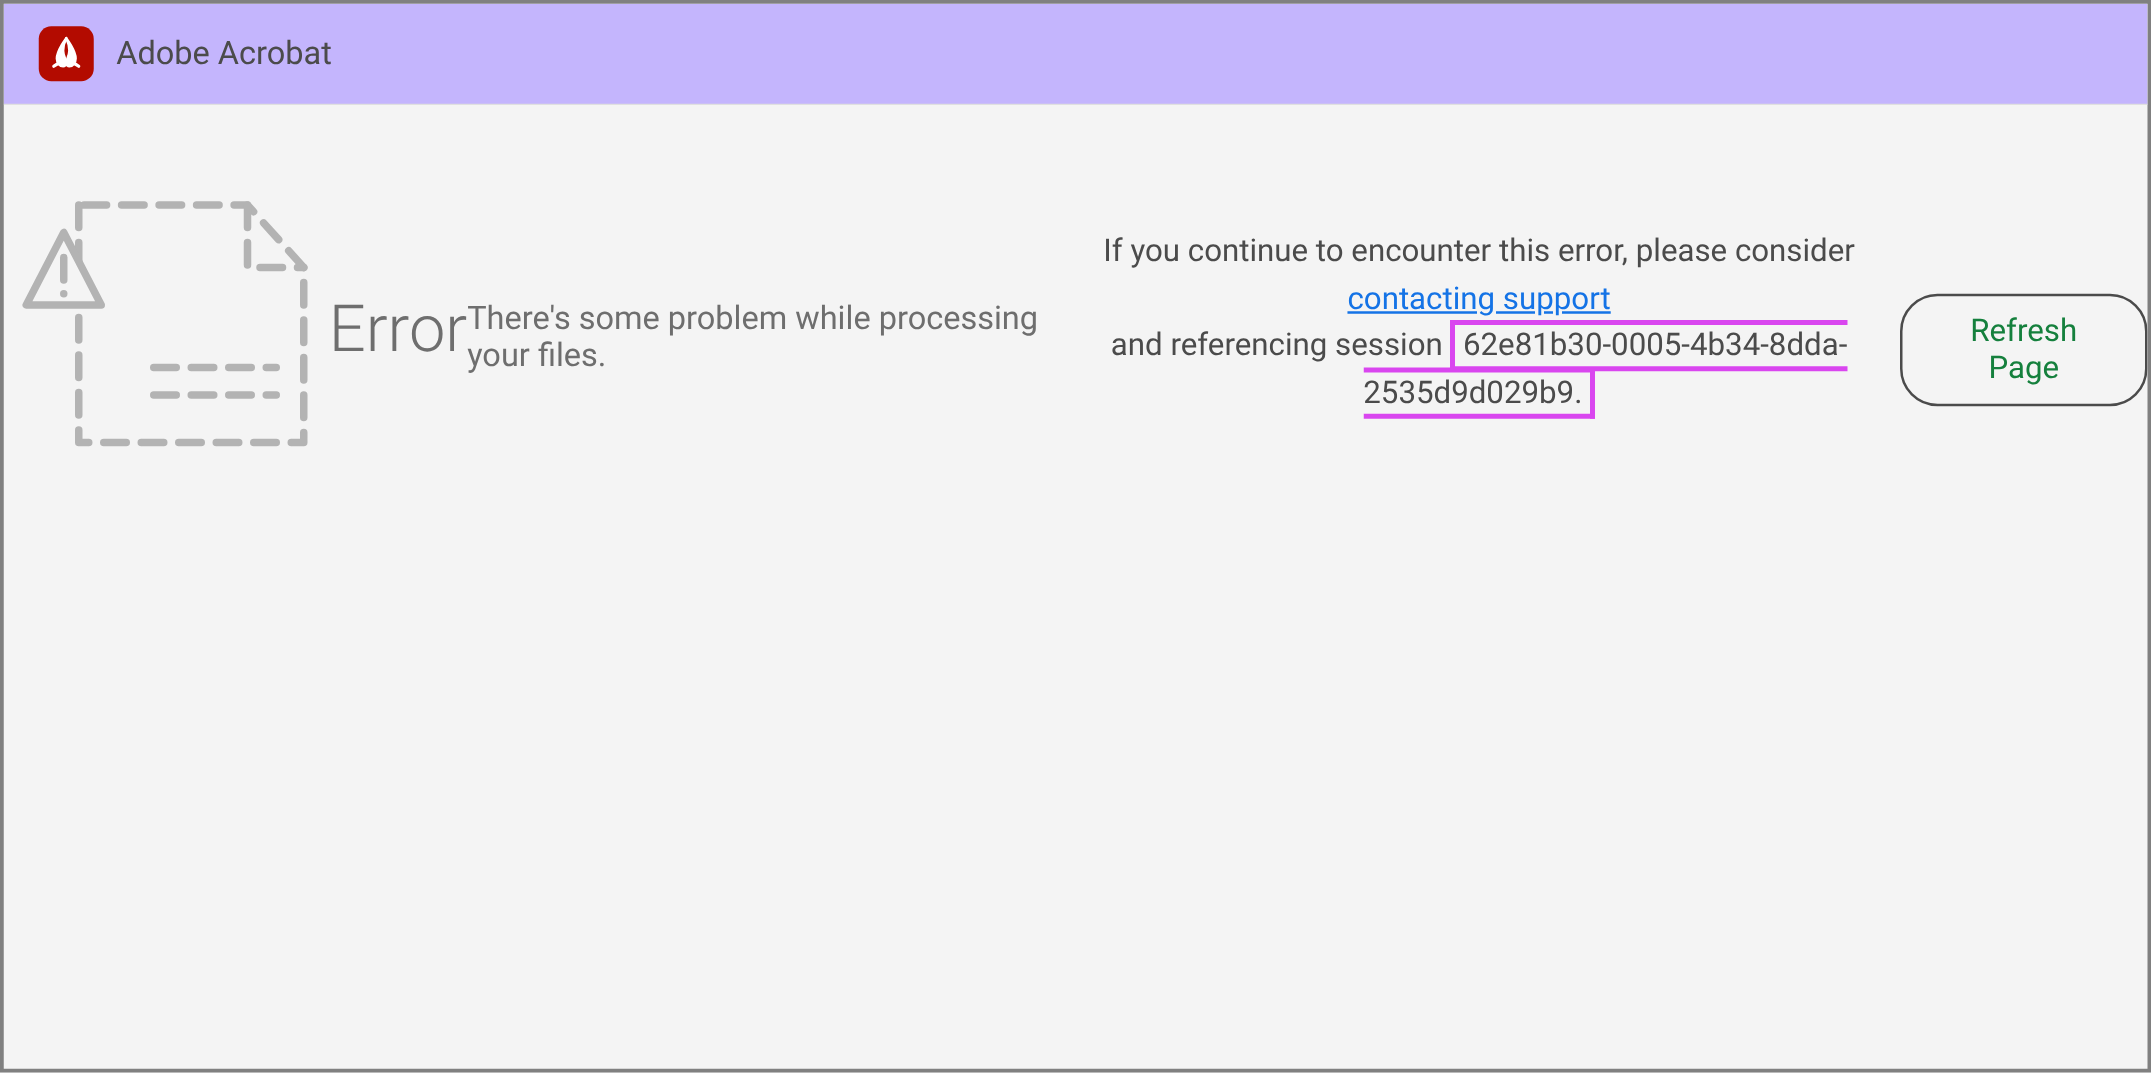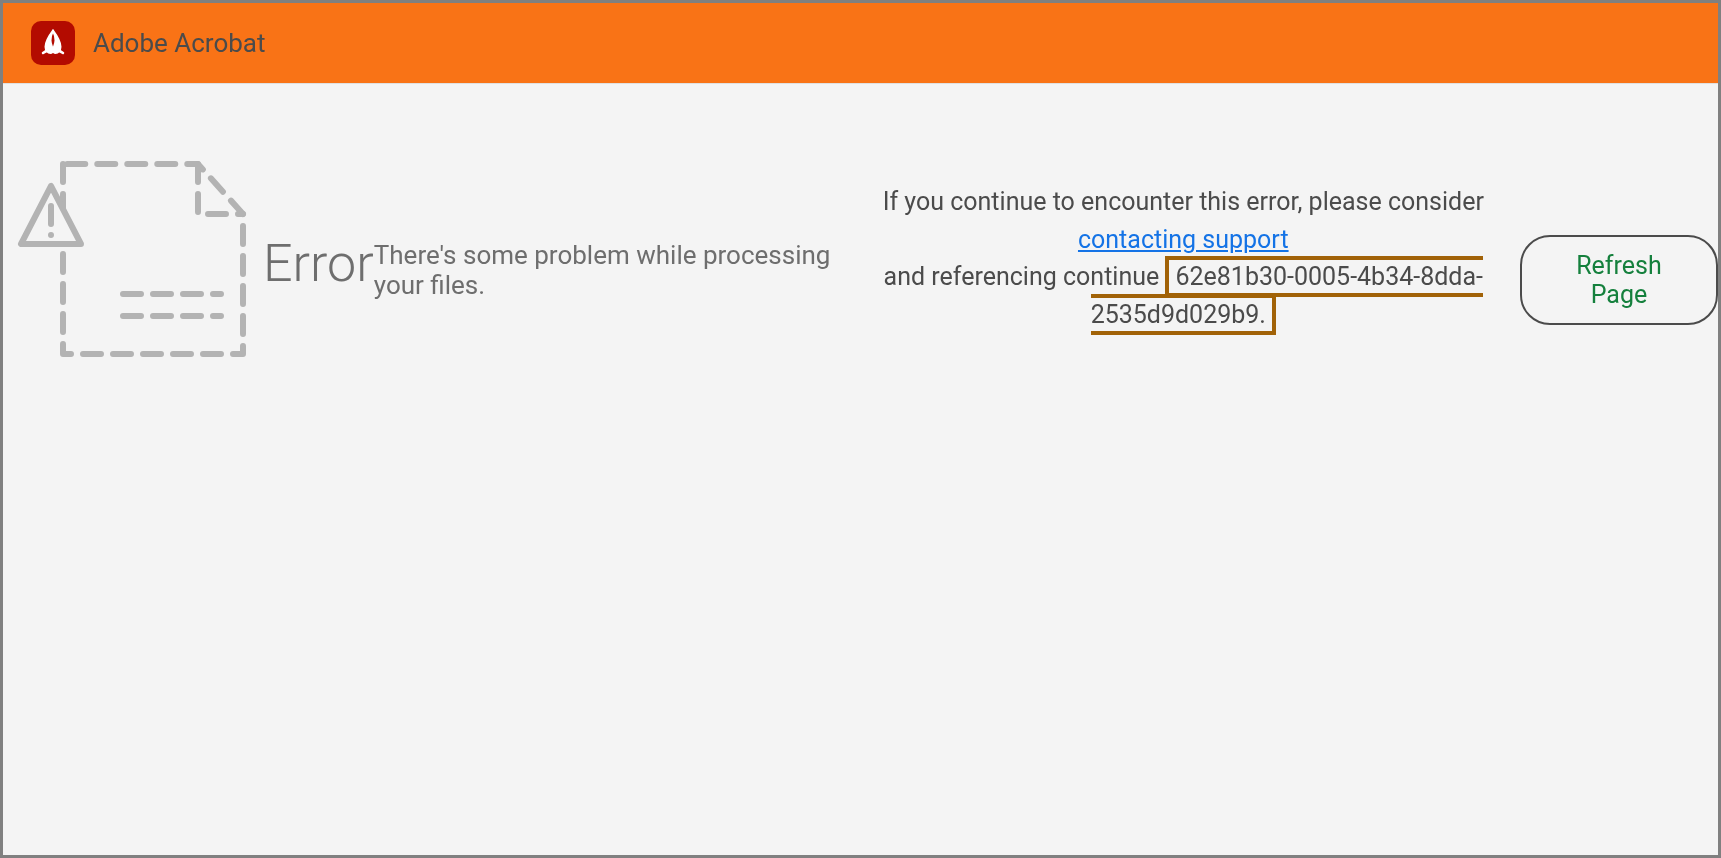--- a/index.html
+++ b/index.html
@@ -13,21 +13,21 @@
       width: 1721px;
       height: 858px;
       border: 3px solid #808080;
       overflow: hidden;
     }
     .header {
       display: flex;
       align-items: center;
       padding: 18px 28px;
       border-bottom: 1px solid #e0e0e0;
-      background: #f97316;
+      background: #c4b5fd;
     }
     .app-icon {
       width: 44px;
       height: 44px;
       background: #b30b00;
       border-radius: 10px;
       display: flex;
       align-items: center;
       justify-content: center;
       margin-right: 18px;
@@ -68,21 +68,21 @@
       text-align: center;
       line-height: 1.5;
       margin-bottom: 44px;
     }
     .support-link {
       color: #1473e6;
       text-decoration: underline;
       text-align: center;
     }
     .session-id {
-      border: 4px solid #a16207;
+      border: 4px solid #d946ef;
       padding: 2px 6px;
       display: inline;
     }
     .refresh-button {
       font-size: 25px;
       color: #15803d;
       background: transparent;
       border: 2.5px solid #4b4b4b;
       border-radius: 30px;
       padding: 14px 36px;
@@ -116,17 +116,17 @@
       <circle cx="48" cy="91" r="3" fill="#b3b3b3"></circle>
     </svg>
   </div>
 
   <div class="error-heading">Error</div>
 
   <div class="error-subtitle">There's some problem while processing your files.</div>
 
   <div class="error-detail">
     <span>If you continue to encounter this error, please consider </span><a class="support-link" href="#">contacting support</a><br>
-    <span> and referencing continue </span><span class="session-id">62e81b30-0005-4b34-8dda-2535d9d029b9.</span>
+    <span> and referencing session </span><span class="session-id">62e81b30-0005-4b34-8dda-2535d9d029b9.</span>
   </div>
 
   <button class="refresh-button">Refresh Page</button>
 </div>
 
 </body></html>

